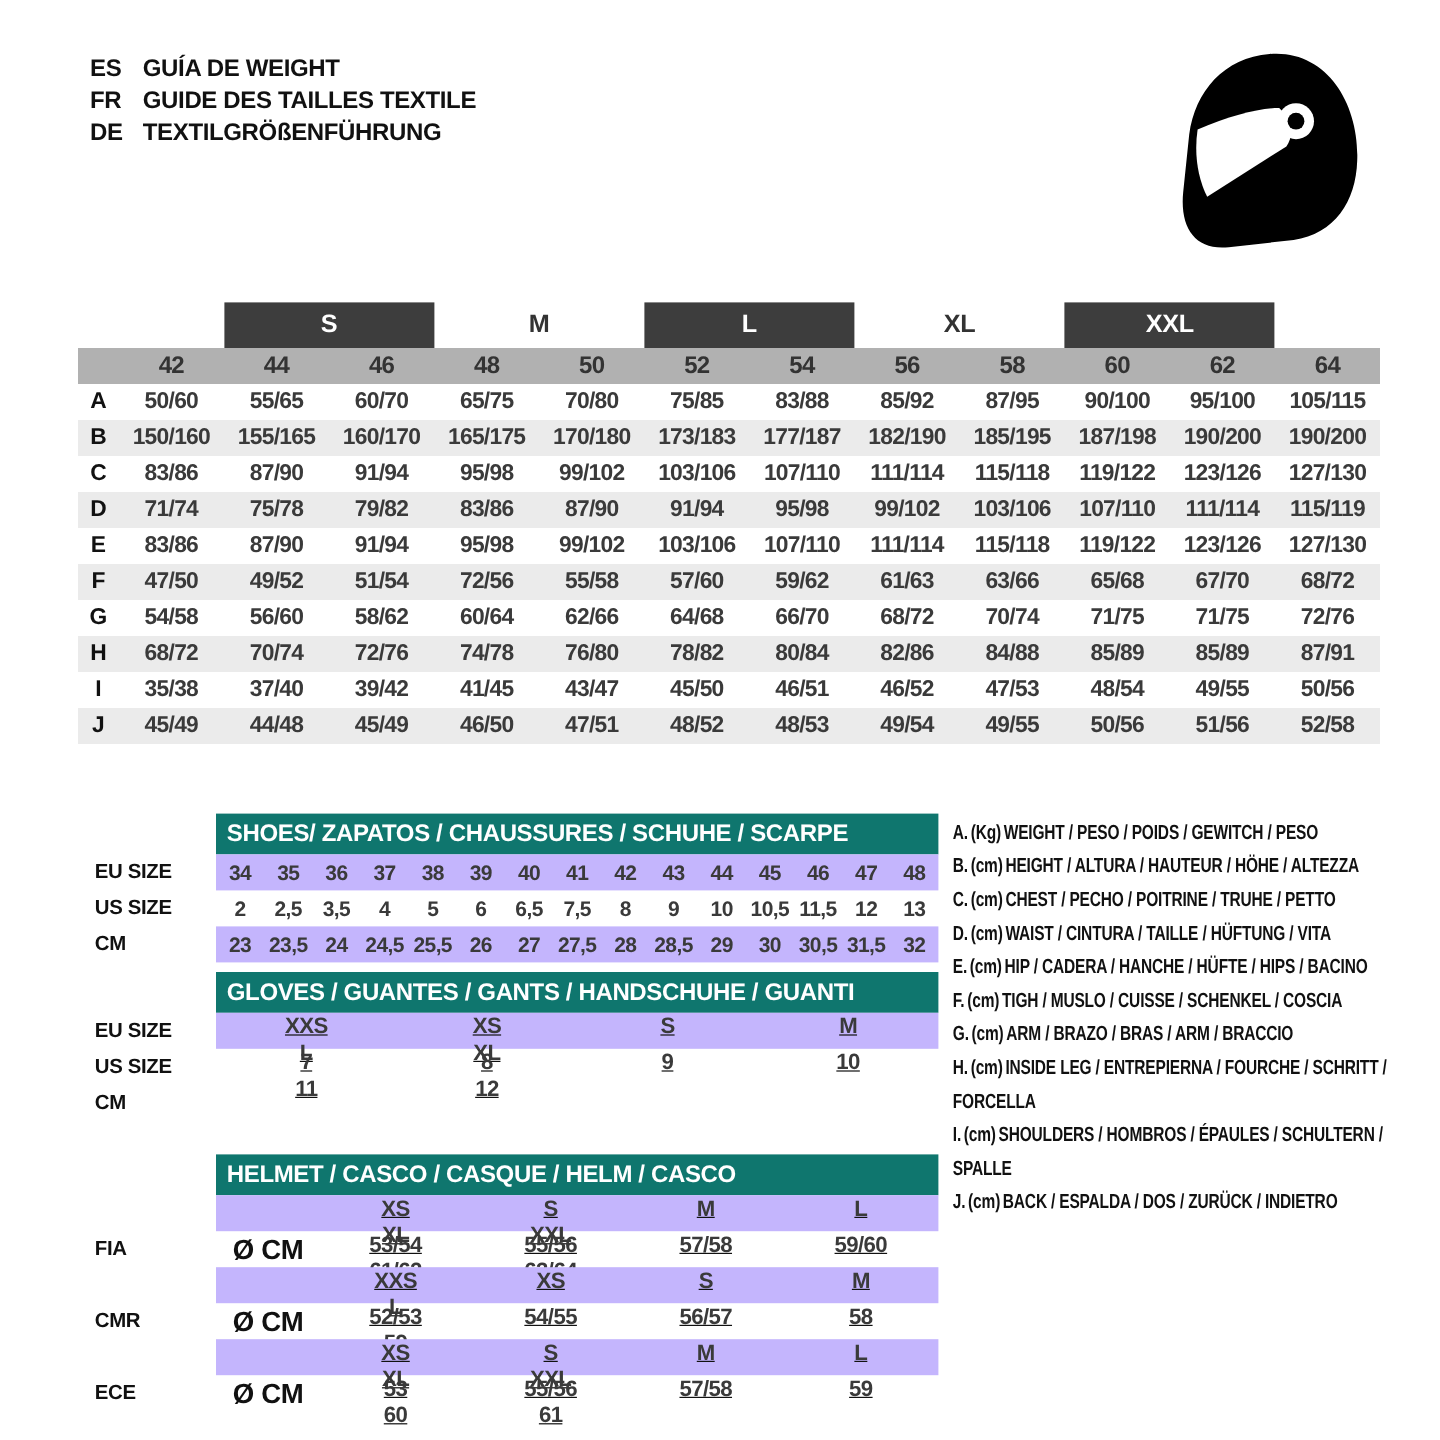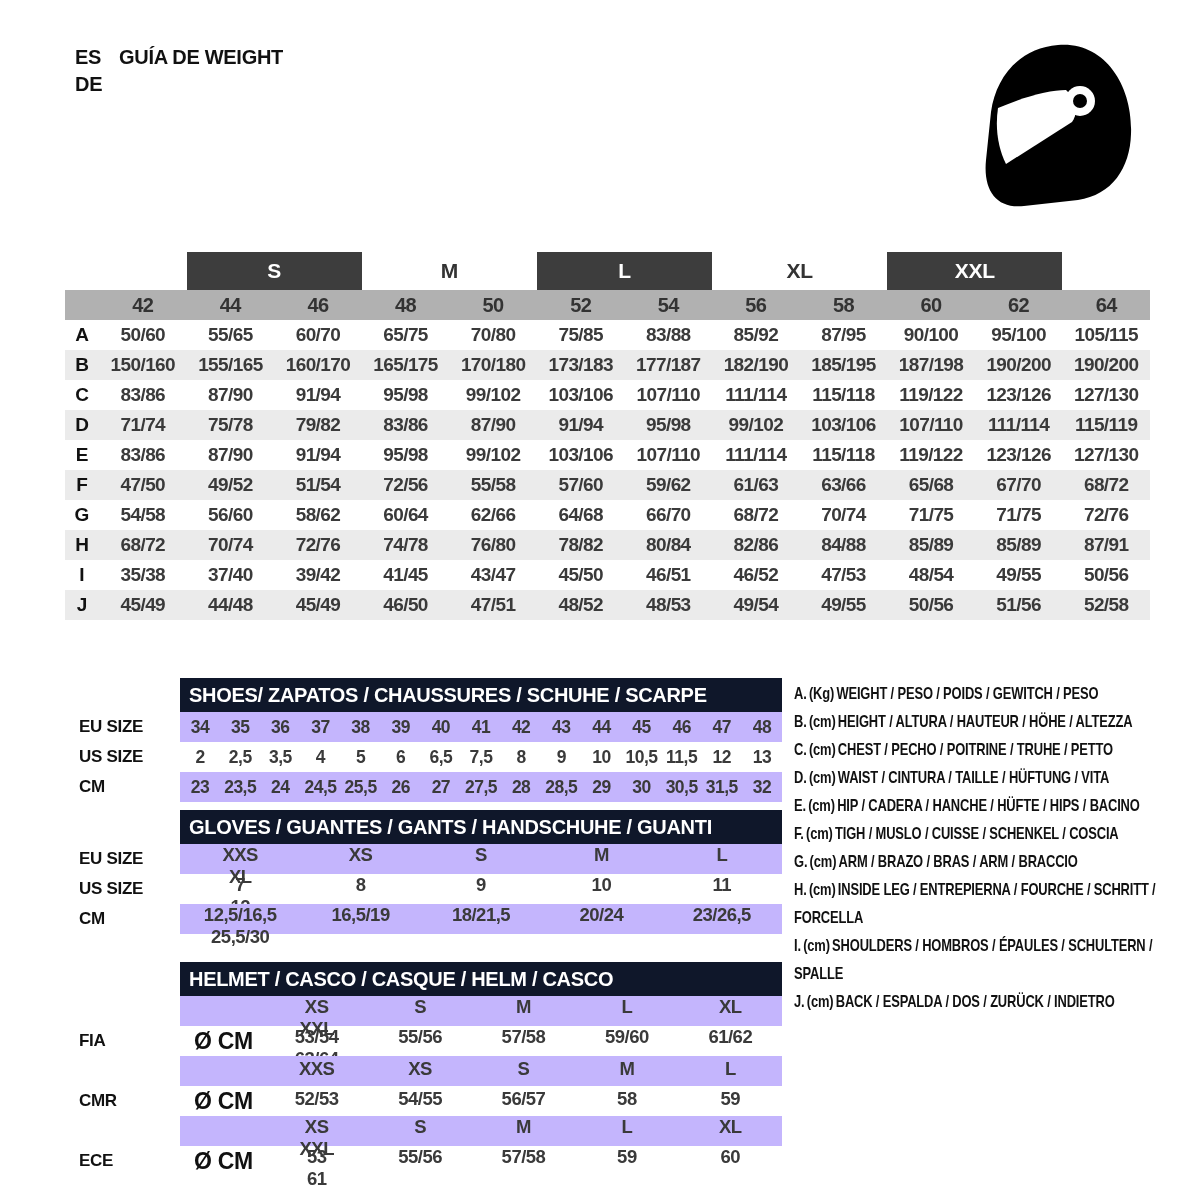--- a/index.html
+++ b/index.html
@@ -23,28 +23,28 @@
   .trow.band { background:#b1b1b1; }
   .size-table .trow.alt { background:#ebebeb; }
   .tlabel { display:flex; align-items:center; justify-content:center; font-size:19px; color:#111; }
   .tcells { display:grid; grid-template-columns:repeat(12,1fr); }
   .tcell { display:flex; align-items:center; justify-content:center; font-size:19px; color:#3a3a3a; letter-spacing:-0.6px; }
   .band .tcell { font-size:20px; color:#333; }
 
   
   .lower { display:flex; margin:58px 0 0 65px; gap:12px; }
   .tables-col { flex:0 0 717px; width:717px; }
-  .subtable .title-bar { margin-left:115px; height:34px; background:#0f172a; color:#fff; display:flex; align-items:center; padding-left:9px; font-size:20px; letter-spacing:-0.3px; white-space:nowrap; overflow:hidden; }
+  .subtable .title-bar { margin-left:115px; height:34px; background:#0f766e; color:#fff; display:flex; align-items:center; padding-left:9px; font-size:20px; letter-spacing:-0.3px; white-space:nowrap; overflow:hidden; }
   .s-row { display:flex; height:30px; }
   .s-label { width:115px; flex:0 0 115px; display:flex; align-items:center; padding-left:14px; font-size:17px; letter-spacing:-0.3px; }
   .s-band { flex:1; display:flex; }
   .s-band.shade { background:#c4b5fd; }
   .s-cells { flex:1; display:grid; }
   .c15 { grid-template-columns:repeat(15,1fr); }
-  .c6 { grid-template-columns:repeat(5,1fr); }
+  .c6 { grid-template-columns:repeat(4,1fr);text-decoration:underline; }
   .s-cell { display:flex; align-items:center; justify-content:center; font-size:17.5px; color:#3a3a3a; letter-spacing:-0.5px; }
   .gloves .s-cell, .helmet-t .s-cell { font-size:18.5px; }
   .shoes { margin-bottom:8px; }
   .gloves { margin-bottom:28px; }
   .h-unit { width:85px; flex:0 0 85px; display:flex; align-items:center; padding-left:14px; font-size:23px; color:#111; letter-spacing:-0.3px; }
 
   
   .legend { flex:0 0 485px; width:485px; transform:scaleX(0.76); transform-origin:0 0; padding-top:2px; }
   .legend-item { font-size:17px; line-height:28px; letter-spacing:-0.2px; color:#111; }
   .legend-item span { margin-right:3px; }
@@ -54,23 +54,28 @@
 
 <div class="top">
   <div class="langs">
 
 
       <div class="lang-row alt">
         <span class="lang-code">ES</span>
         <span class="lang-label">GUÍA DE WEIGHT</span>
       </div>
 
+      <div class="lang-row">
+        <span class="lang-code">FR</span>
+        <span class="lang-label">GUIDE DES TAILLES TEXTILE</span>
+      </div>
 
       <div class="lang-row alt">
         <span class="lang-code">DE</span>
+        <span class="lang-label">TEXTILGRÖßENFÜHRUNG</span>
       </div>
 
     </div>
   <div class="helmet-wrap">
     <svg width="160" height="176" viewBox="0 0 160 176" aria-hidden="true">
       <path d="M80 5 C42 8 18 36 13 72 L8 120 C5 150 18 169 46 166 L100 160 C134 155 152 128 153 94 C155 46 127 1 80 5 Z" fill="#000"></path>
       <path d="M20 68 C48 56 72 50 88 50 C98 59 101 72 94 82 L28 124 C20 108 17 88 20 68 Z" fill="#fff"></path>
       <circle cx="102" cy="61" r="15" fill="#fff"></circle>
       <circle cx="102" cy="61" r="7" fill="#000"></circle>
     </svg>
@@ -409,31 +414,20 @@
                 <div class="s-cell">9</div>
                 <div class="s-cell">10</div>
                 <div class="s-cell">11</div>
                 <div class="s-cell">12</div>
               </div>
             </div>
           </div>
 
           <div class="s-row">
             <div class="s-label">CM</div>
-            <div class="s-band shade">
-              <div class="s-cells c6">
-
-              <div class="s-cell">12,5/16,5</div>
-                <div class="s-cell">16,5/19</div>
-                <div class="s-cell">18/21,5</div>
-                <div class="s-cell">20/24</div>
-                <div class="s-cell">23/26,5</div>
-                <div class="s-cell">25,5/30</div>
-              </div>
-            </div>
           </div>
         </div>
     </div>
 
     <div class="subtable helmet-t">
       <div class="title-bar">HELMET / CASCO / CASQUE / HELM / CASCO</div>
 
       <div class="s-row">
         <div class="s-label"></div>
         <div class="s-band shade">

